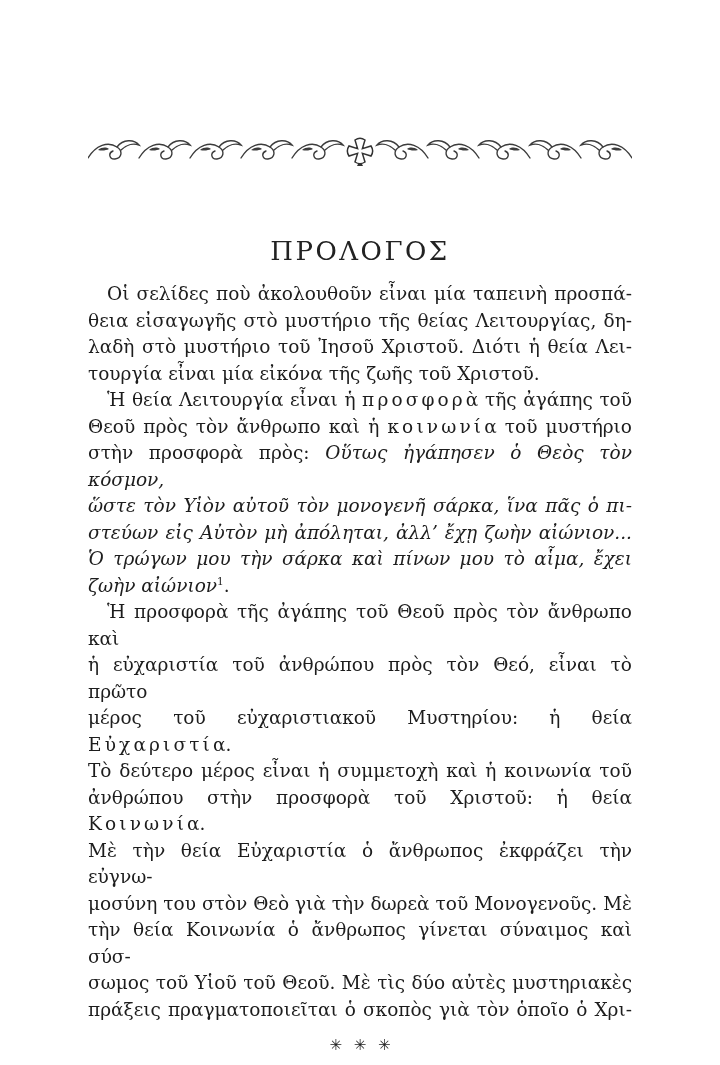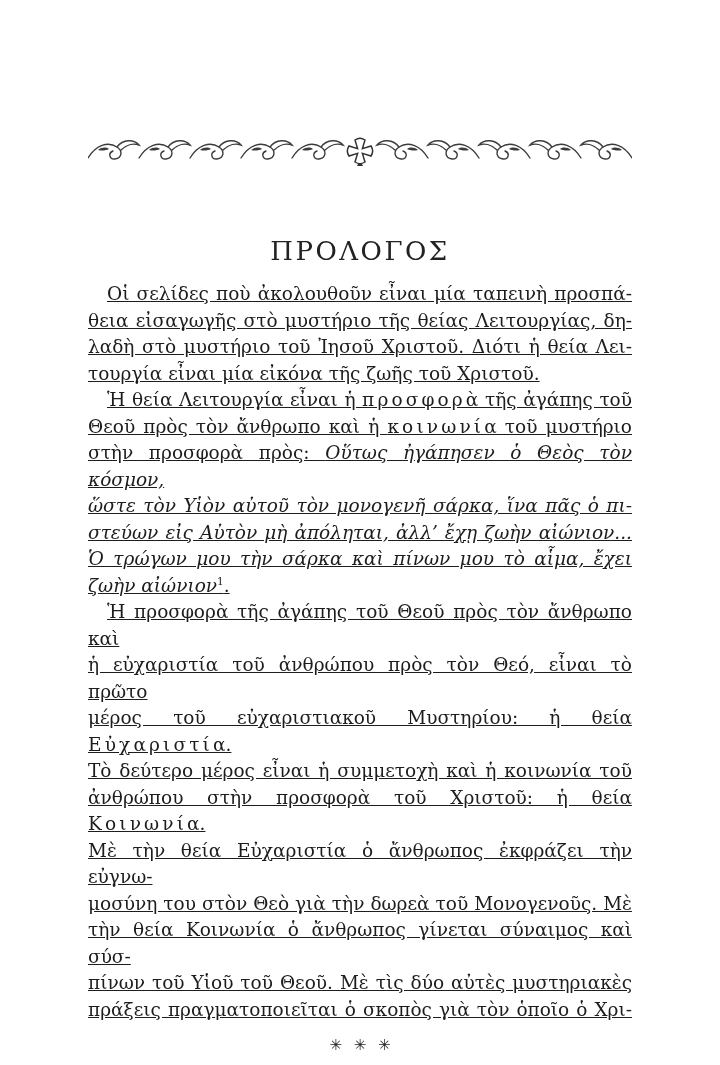--- a/index.html
+++ b/index.html
@@ -38,21 +38,20 @@
     width: 544px;
     font-size: 18.5px;
     line-height: 26.5px;
     color: #1d1d1d;
   }
   .line {
     text-align: justify;
     text-align-last: justify;
     white-space: normal;
     transform-origin: left center;
-    text-decoration: underline;
   }
   .line.first { text-indent: 19px; }
   .line.last { text-align-last: left; }
   .run-i { font-style: italic; }
   .run-sp { letter-spacing: 0.17em; margin-right: -0.17em; }
   .run-sup {
     font-size: 10.5px;
     vertical-align: super;
     line-height: 0;
   }
@@ -125,20 +124,20 @@
         </div>
         <div>
           <div class="line first"><span class="run-n">Ἡ προσφορὰ τῆς ἀγάπης τοῦ Θεοῦ πρὸς τὸν ἄνθρωπο καὶ</span></div>
           <div class="line"><span class="run-n">ἡ εὐχαριστία τοῦ ἀνθρώπου πρὸς τὸν Θεό, εἶναι τὸ πρῶτο</span></div>
           <div class="line"><span class="run-n">μέρος τοῦ εὐχαριστιακοῦ Μυστηρίου: ἡ θεία </span><span class="run-sp">Εὐχαριστία</span><span class="run-n">.</span></div>
           <div class="line"><span class="run-n">Τὸ δεύτερο μέρος εἶναι ἡ συμμετοχὴ καὶ ἡ κοινωνία τοῦ</span></div>
           <div class="line"><span class="run-n">ἀνθρώπου στὴν προσφορὰ τοῦ Χριστοῦ: ἡ θεία </span><span class="run-sp">Κοινωνία</span><span class="run-n">.</span></div>
           <div class="line"><span class="run-n">Μὲ τὴν θεία Εὐχαριστία ὁ ἄνθρωπος ἐκφράζει τὴν εὐγνω-</span></div>
           <div class="line"><span class="run-n">μοσύνη του στὸν Θεὸ γιὰ τὴν δωρεὰ τοῦ Μονογενοῦς. Μὲ</span></div>
           <div class="line"><span class="run-n">τὴν θεία Κοινωνία ὁ ἄνθρωπος γίνεται σύναιμος καὶ σύσ-</span></div>
-          <div class="line"><span class="run-n">πίνων τοῦ Υἱοῦ τοῦ Θεοῦ. Μὲ τὶς δύο αὐτὲς μυστηριακὲς</span></div>
+          <div class="line"><span class="run-n">σωμος τοῦ Υἱοῦ τοῦ Θεοῦ. Μὲ τὶς δύο αὐτὲς μυστηριακὲς</span></div>
           <div class="line"><span class="run-n">πράξεις πραγματοποιεῖται ὁ σκοπὸς γιὰ τὸν ὁποῖο ὁ Χρι-</span></div>
         </div>
       </div>
     <div class="separator">✳ ✳ ✳</div>
   </div>
 
 </div>
 
 </body></html>

